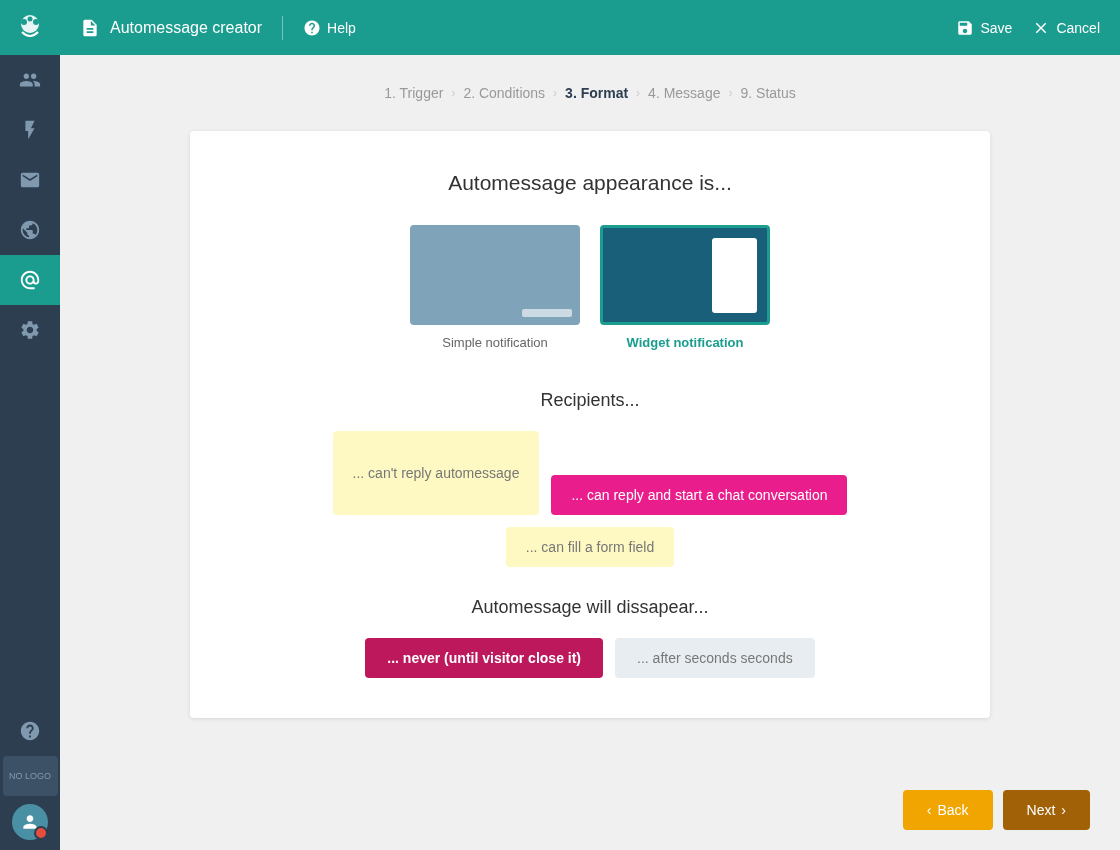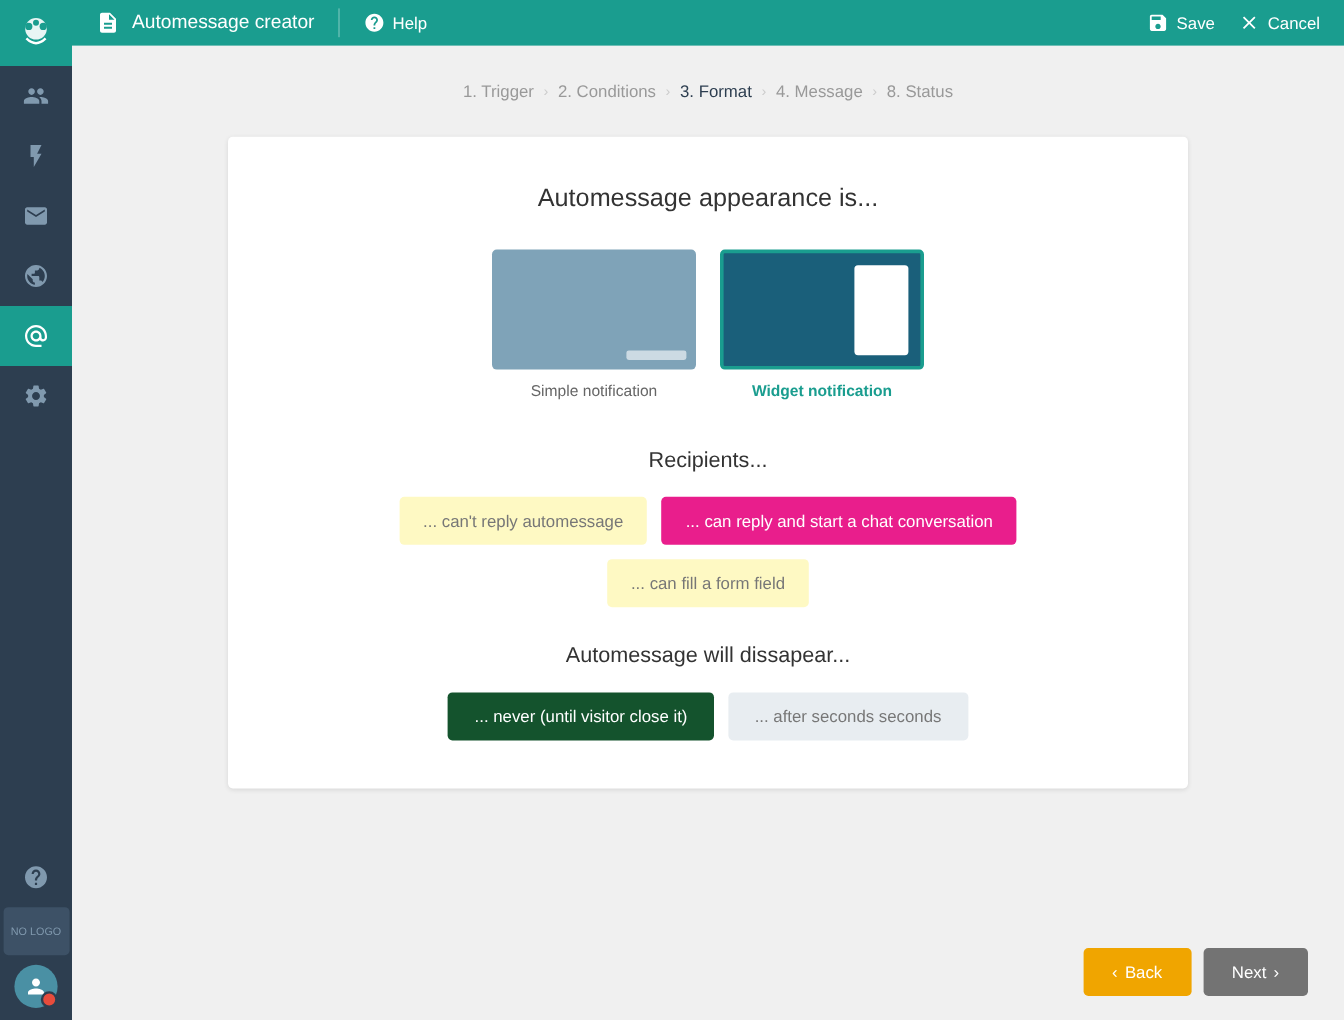--- a/index.html
+++ b/index.html
@@ -81,21 +81,21 @@
 
     
     .main {
       flex: 1;
       display: flex;
       flex-direction: column;
     }
 
     
     .topbar {
-      height: 38px;
+      height: 55px;
       background: #1a9d8f;
       display: flex;
       align-items: center;
       padding: 0 20px;
       color: white;
     }
     .topbar-title {
       display: flex;
       align-items: center;
       gap: 10px;
@@ -145,21 +145,21 @@
     .breadcrumb {
       display: flex;
       align-items: center;
       justify-content: center;
       gap: 8px;
       margin-bottom: 30px;
       font-size: 14px;
       color: #999;
     }
     .breadcrumb-item { display: flex; align-items: center; gap: 8px; }
-    .breadcrumb-item.active { color: #2d3e50; font-weight: 400; }
+    .breadcrumb-item.active { color: #2d3e50; font-weight: 700; }
     .breadcrumb-arrow { color: #ccc; font-size: 12px; }
 
     
     .card {
       background: white;
       border-radius: 4px;
       padding: 40px 60px;
       max-width: 800px;
       width: 100%;
       margin: 0 auto;
@@ -219,38 +219,38 @@
       margin-bottom: 12px;
     }
     .recipient-btn {
       padding: 12px 20px;
       border-radius: 4px;
       border: none;
       font-size: 14px;
       cursor: pointer;
     }
     .recipient-btn.inactive { background: #fef9c3; color: #777; }
-    .recipient-btn.active { background: #e91e8c; color: white; font-weight: 500; }
+    .recipient-btn.active { background: #e91e8c; color: white; font-weight: 500; margin-top: 44px; }
 
     
     .disappear-section { margin-top: 30px; }
     .disappear-row {
       display: flex;
       justify-content: center;
       gap: 12px;
       margin-top: 15px;
     }
     .disappear-btn {
       padding: 12px 22px;
       border-radius: 4px;
       border: none;
       font-size: 14px;
       cursor: pointer;
     }
-    .disappear-btn.active { background: #14532d; color: white; font-weight: 400; }
+    .disappear-btn.active { background: #be185d; color: white; font-weight: 700; }
     .disappear-btn.inactive { background: #e8edf1; color: #777; }
 
     
     .footer {
       display: flex;
       justify-content: flex-end;
       gap: 10px;
       padding: 20px 30px;
     }
     .back-btn {
@@ -260,21 +260,21 @@
       border: none;
       border-radius: 4px;
       font-size: 14px;
       cursor: pointer;
       display: flex;
       align-items: center;
       gap: 6px;
     }
     .next-btn {
       padding: 12px 24px;
-      background: #737373;
+      background: #a16207;
       color: white;
       border: none;
       border-radius: 4px;
       font-size: 14px;
       cursor: pointer;
       display: flex;
       align-items: center;
       gap: 6px;
     }
   </style>
@@ -382,21 +382,21 @@
       <span class="breadcrumb-arrow">›</span>
       <div class="breadcrumb-item active">
         <span>3. Format</span>
       </div>
       <span class="breadcrumb-arrow">›</span>
       <div class="breadcrumb-item">
         <span>4. Message</span>
       </div>
       <span class="breadcrumb-arrow">›</span>
       <div class="breadcrumb-item">
-        <span>8. Status</span>
+        <span>9. Status</span>
       </div>
     </div>
 
     <div class="card">
       <div class="card-title">Automessage appearance is...</div>
 
       <div class="notification-options">
         <div class="notif-option">
           <div class="notif-preview simple">
             <div class="notif-simple-bar"></div>

